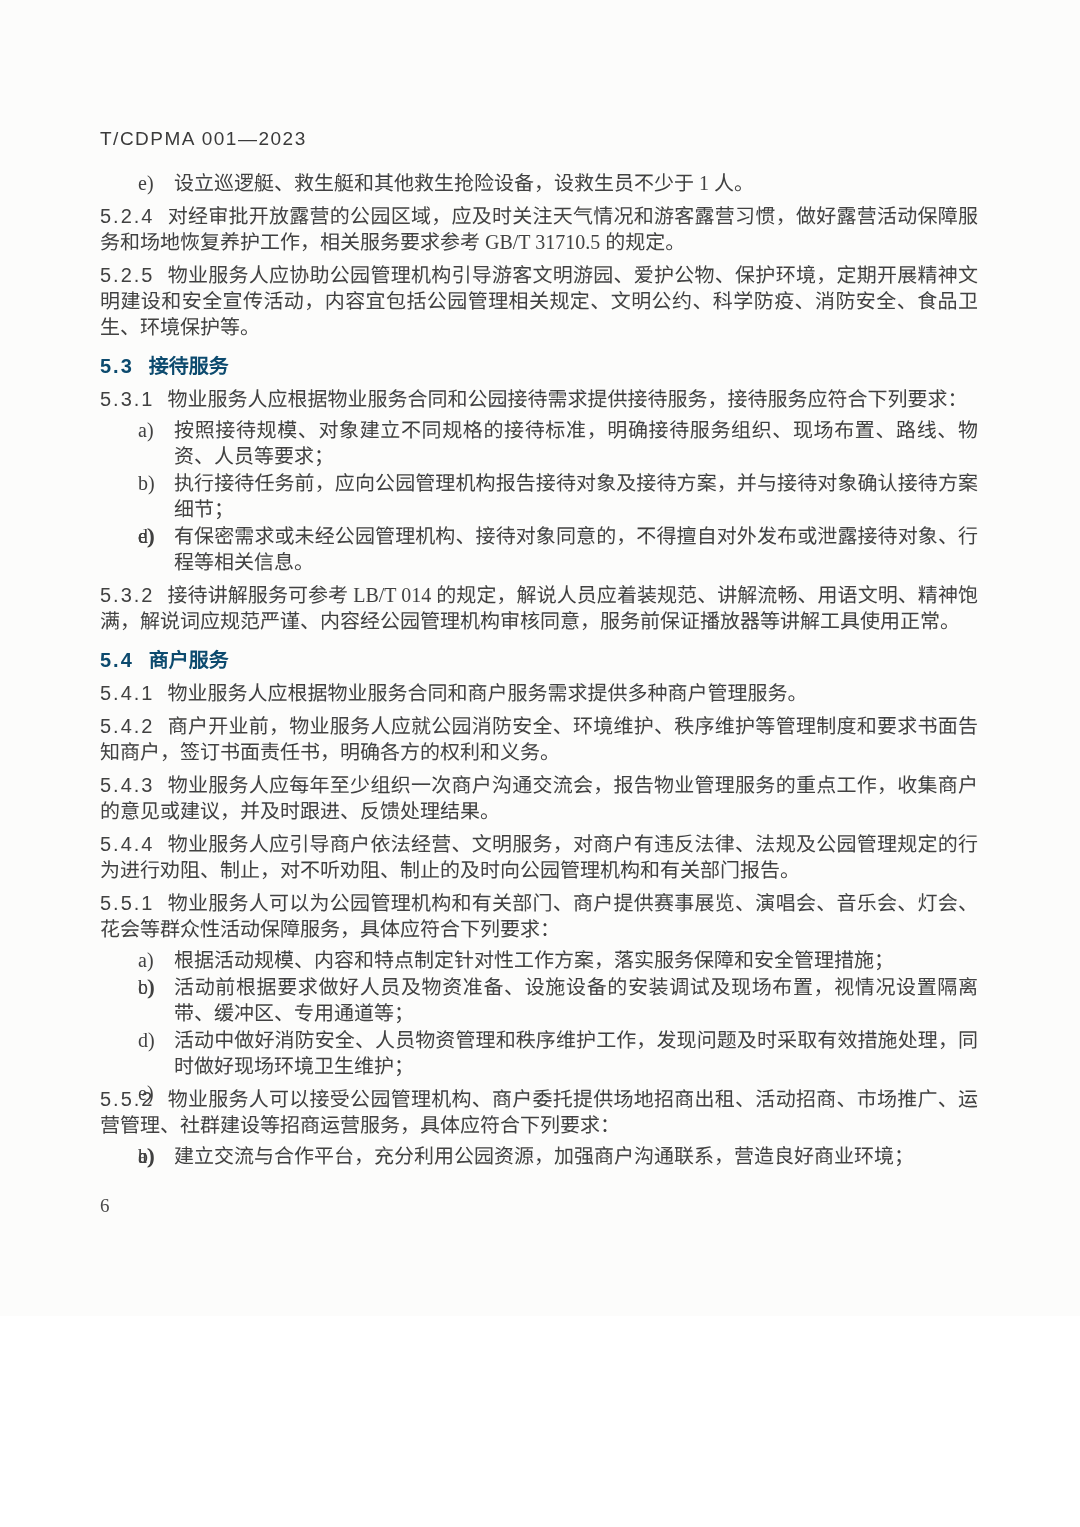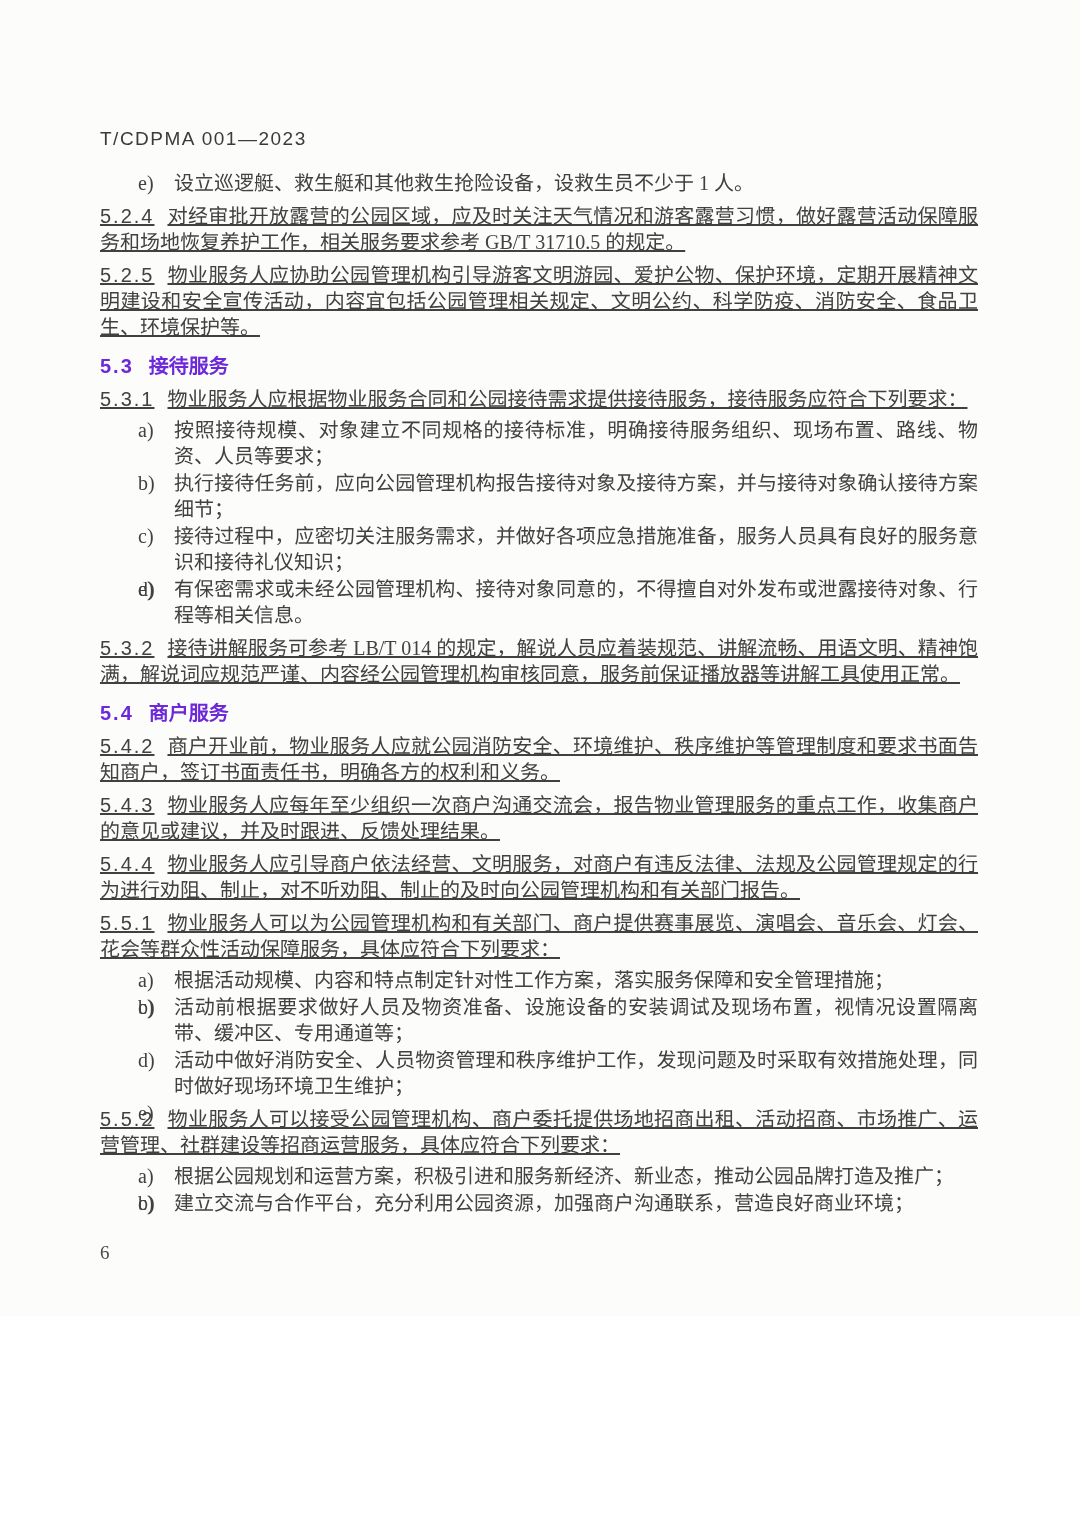--- a/index.html
+++ b/index.html
@@ -22,32 +22,32 @@
     color:#3a3a3a;
     line-height:22px;
   }
   .doc-body{
     margin-top:20px;
     font-size:20px;
     line-height:26px;
     text-align:justify;
     color:#414141;
   }
-  .clause{margin:7px 0 0 0;text-decoration:underline;}
+  .clause{margin:7px 0 0 0;}
   .clause .num{
     font-family:"Liberation Sans","DejaVu Sans",sans-serif;
     letter-spacing:2px;
     margin-right:13px;
     white-space:nowrap;
   }
   .heading{
     margin:13px 0 0 0;
     font-family:"Liberation Sans","DejaVu Sans",sans-serif;
     font-weight:bold;
-    color:#6d28d9;
+    color:#0c4a6e;
   }
   .heading .num{letter-spacing:2px;margin-right:15px;}
   .list{margin-top:5px;}
   .li{
     position:relative;
     padding-left:74px;
     margin-top:1px;
   }
   .li-label{
     position:absolute;
@@ -96,39 +96,41 @@
       <div class="li">
         <span class="li-label">a)</span>
         <span class="li-text">按照接待规模、对象建立不同规格的接待标准，明确接待服务组织、现场布置、路线、物资、人员等要求；</span>
       </div>
       <div class="li">
         <span class="li-label">b)</span>
         <span class="li-text">执行接待任务前，应向公园管理机构报告接待对象及接待方案，并与接待对象确认接待方案细节；</span>
       </div>
       <div class="li">
         <span class="li-label">c)</span>
-        <span class="li-text">接待过程中，应密切关注服务需求，并做好各项应急措施准备，服务人员具有良好的服务意识和接待礼仪知识；</span>
       </div>
       <div class="li">
         <span class="li-label">d)</span>
       </div>
       <div class="li">
         <span class="li-label">e)</span>
         <span class="li-text">有保密需求或未经公园管理机构、接待对象同意的，不得擅自对外发布或泄露接待对象、行程等相关信息。</span>
       </div>
     </div>
 
     <p class="clause">
       <span class="num">5.3.2</span><span>接待讲解服务可参考 LB/T 014 的规定，解说人员应着装规范、讲解流畅、用语文明、精神饱满，解说词应规范严谨、内容经公园管理机构审核同意，服务前保证播放器等讲解工具使用正常。</span>
     </p>
 
     <p class="heading">
       <span class="num">5.4</span><span>商户服务</span>
     </p>
 
+    <p class="clause">
+      <span class="num">5.4.1</span><span>物业服务人应根据物业服务合同和商户服务需求提供多种商户管理服务。</span>
+    </p>
 
     <p class="clause">
       <span class="num">5.4.2</span><span>商户开业前，物业服务人应就公园消防安全、环境维护、秩序维护等管理制度和要求书面告知商户，签订书面责任书，明确各方的权利和义务。</span>
     </p>
 
     <p class="clause">
       <span class="num">5.4.3</span><span>物业服务人应每年至少组织一次商户沟通交流会，报告物业管理服务的重点工作，收集商户的意见或建议，并及时跟进、反馈处理结果。</span>
     </p>
 
     <p class="clause">
@@ -161,21 +163,20 @@
       </div>
     </div>
 
     <p class="clause">
       <span class="num">5.5.2</span><span>物业服务人可以接受公园管理机构、商户委托提供场地招商出租、活动招商、市场推广、运营管理、社群建设等招商运营服务，具体应符合下列要求：</span>
     </p>
 
     <div class="list">
       <div class="li">
         <span class="li-label">a)</span>
-        <span class="li-text">根据公园规划和运营方案，积极引进和服务新经济、新业态，推动公园品牌打造及推广；</span>
       </div>
       <div class="li">
         <span class="li-label">b)</span>
       </div>
       <div class="li">
         <span class="li-label">c)</span>
         <span class="li-text">建立交流与合作平台，充分利用公园资源，加强商户沟通联系，营造良好商业环境；</span>
       </div>
     </div>
 

